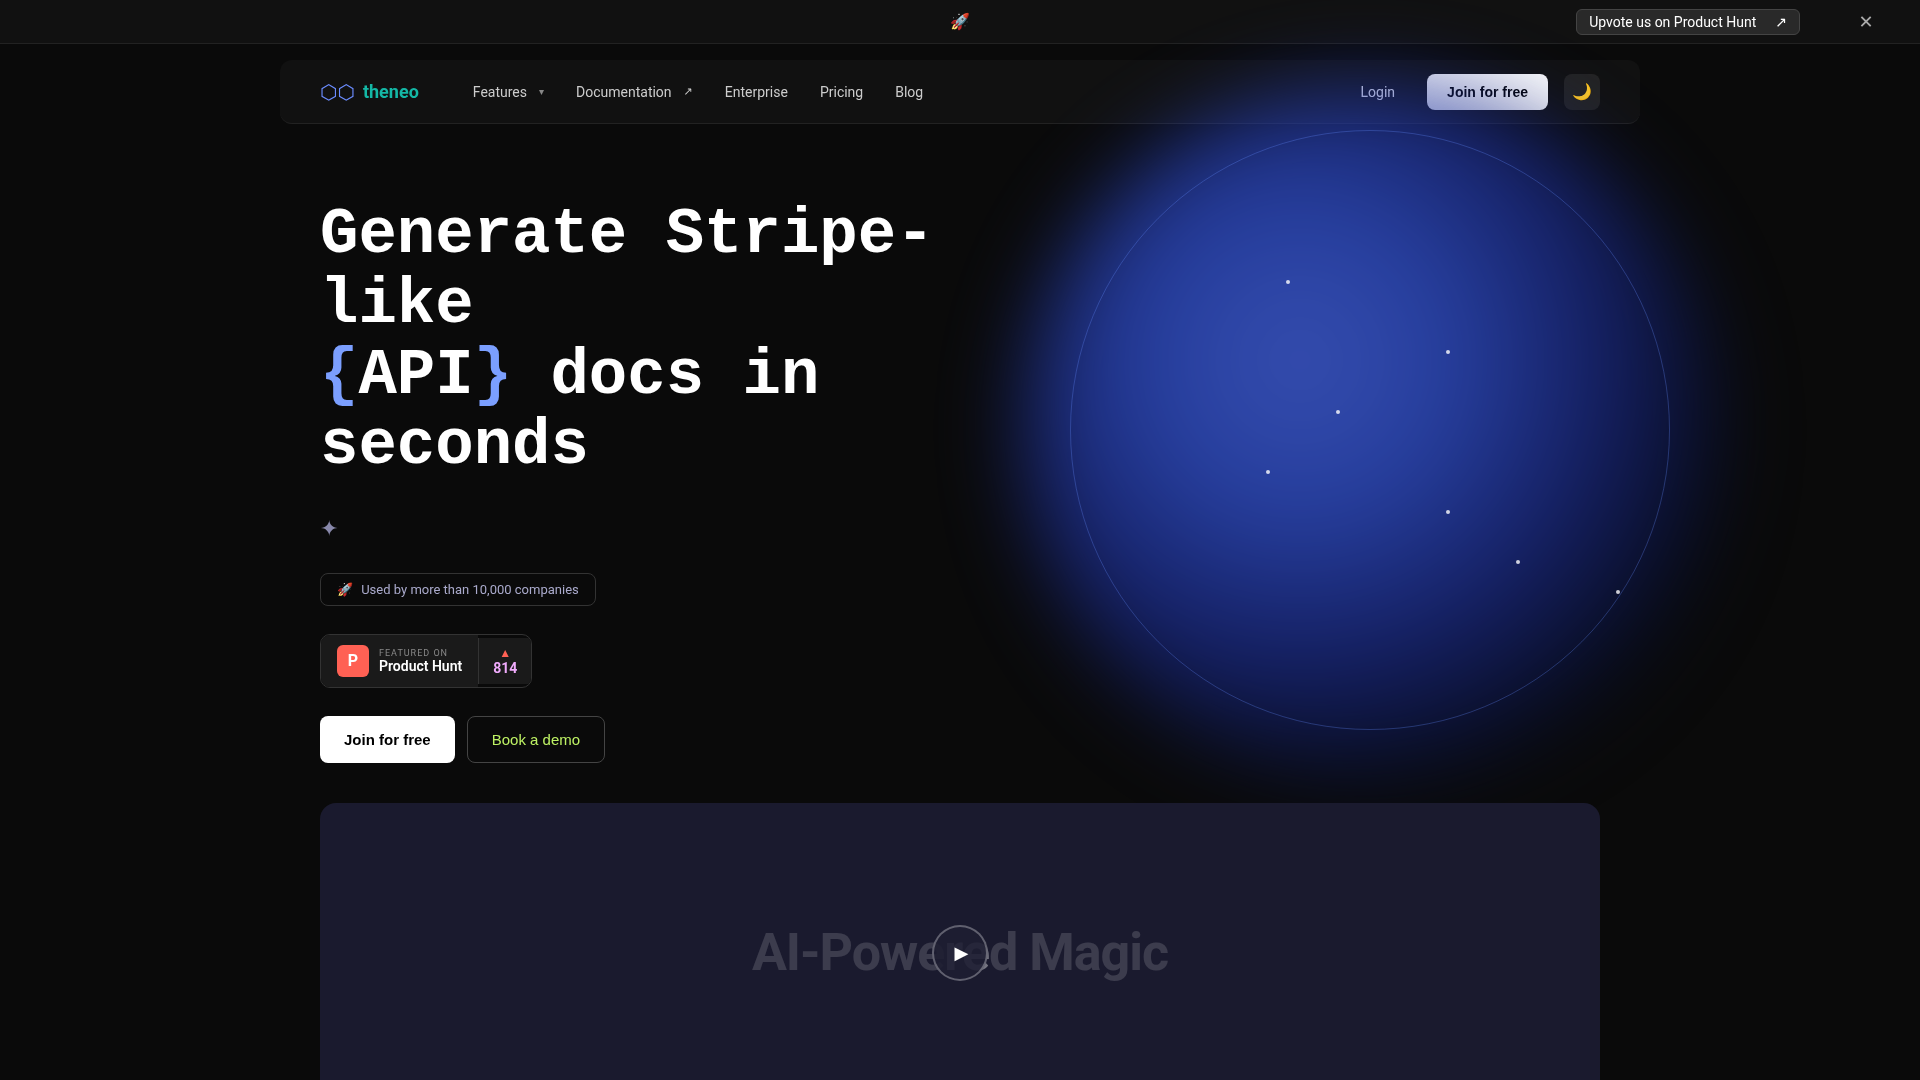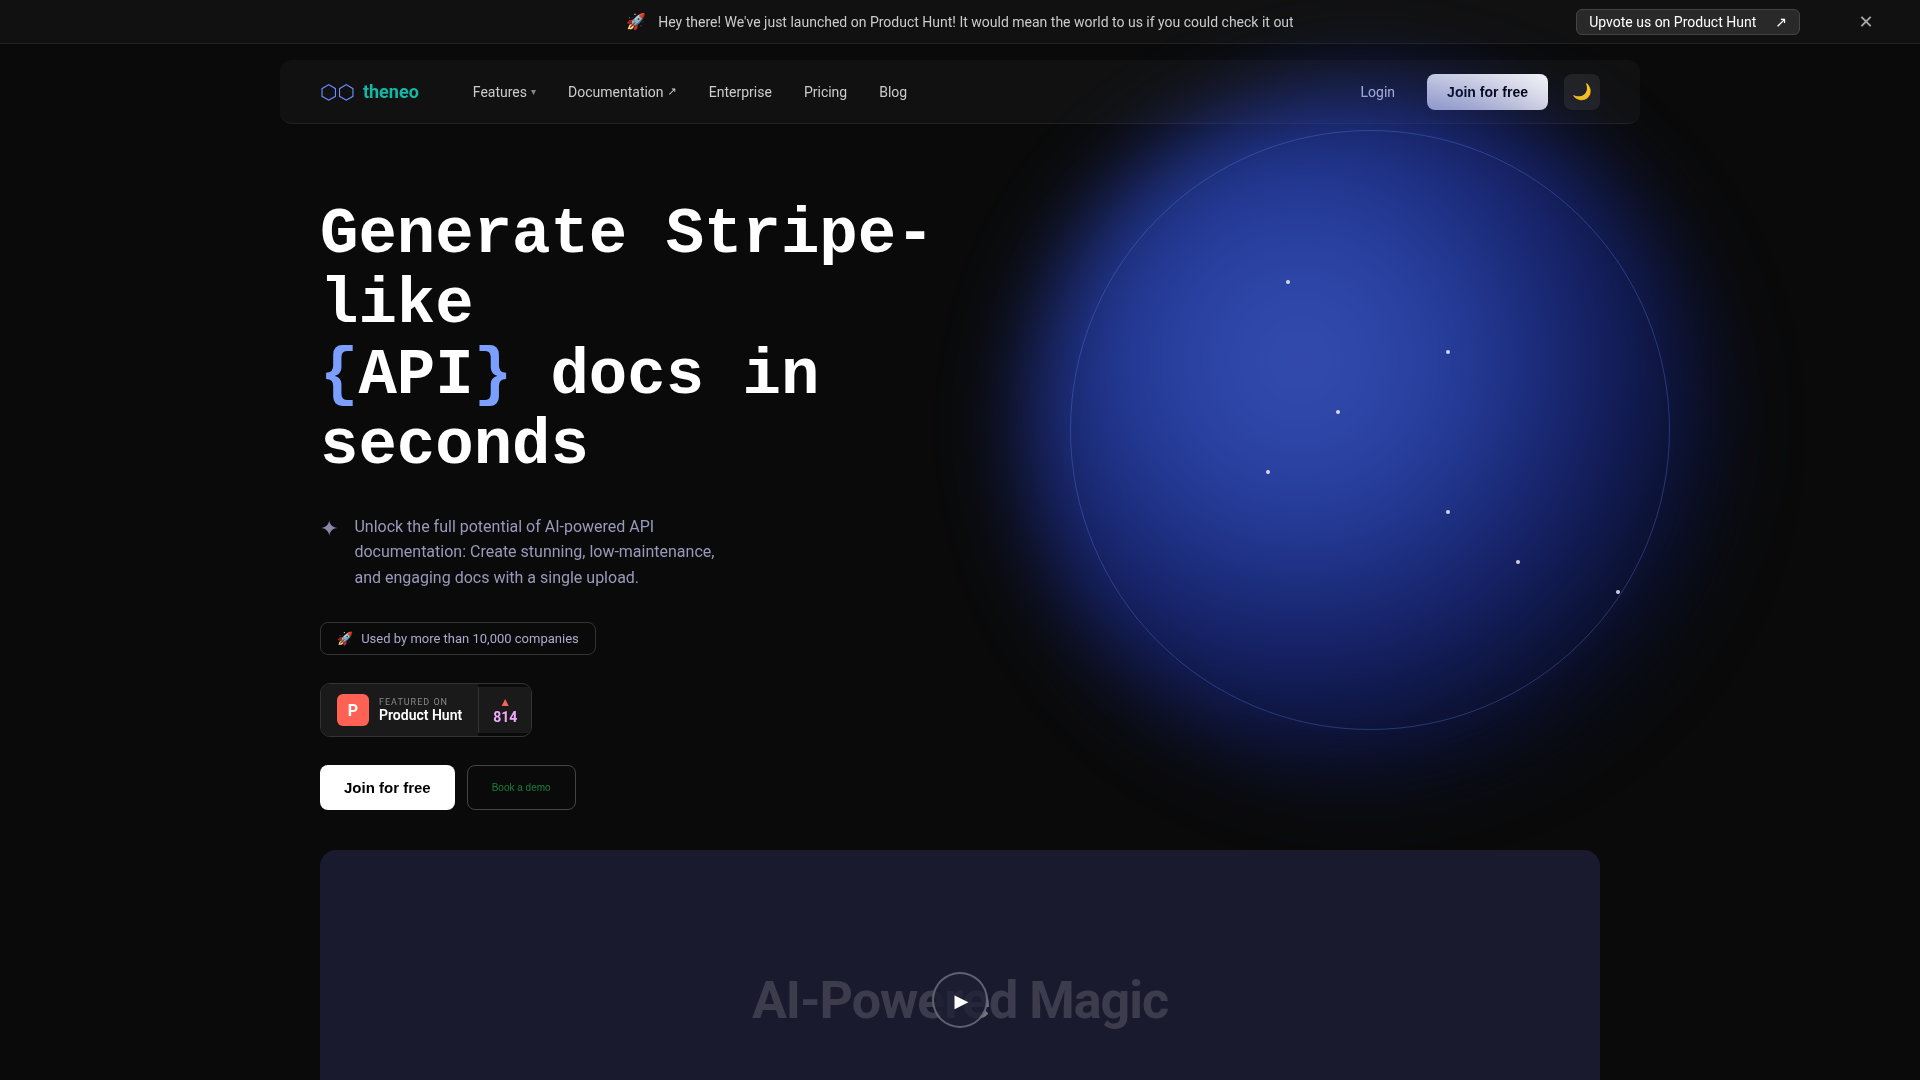--- a/index.html
+++ b/index.html
@@ -93,21 +93,21 @@
       flex: 1;
     }
     .nav-item {
       color: #cccccc;
       font-size: 14px;
       padding: 8px 14px;
       border-radius: 6px;
       cursor: pointer;
       display: flex;
       align-items: center;
-      gap: 4px;
+      gap: 12px;
     }
     .nav-actions {
       display: flex;
       align-items: center;
       gap: 16px;
     }
     .login-btn {
       color: #ffffff;
       font-size: 14px;
       cursor: pointer;
@@ -310,25 +310,25 @@
       color: #000000;
       border: none;
       border-radius: 8px;
       padding: 14px 24px;
       font-size: 15px;
       font-weight: 600;
       cursor: pointer;
     }
     .demo-btn {
       background: transparent;
-      color: #15803d;
+      color: #bef264;
       border: 1px solid #444;
       border-radius: 8px;
       padding: 14px 24px;
-      font-size: 10px;
+      font-size: 15px;
       font-weight: 500;
       cursor: pointer;
     }
 
     
     .video-section {
       max-width: 1360px;
       margin: 0 auto;
       padding: 0 40px 40px;
     }
@@ -381,21 +381,20 @@
     
     .ext-icon {
       font-size: 11px;
     }
   </style>
 </head>
 <body>
 
 <div class="announcement-bar">
   <span>🚀</span>
-  <span class="announcement-text">Hey there! We've just launched on Product Hunt! It would mean the world to us if you could check it out</span>
   <a class="announcement-link">
     <span>Upvote us on Product Hunt</span>
     <span>↗</span>
   </a>
   <div class="announcement-close">✕</div>
 </div>
 
 <nav style="padding: 0 280px;">
   <div class="navbar">
     <div class="logo">
@@ -452,21 +451,20 @@
     <h1 class="hero-title">
       <span>Generate Stripe-like</span><br>
       <span>
         <span class="curly">{</span><span>API</span><span class="curly">}</span><span> docs in seconds</span>
       </span>
     </h1>
 
     
     <div class="hero-subtitle-container">
       <span class="hero-subtitle-icon">✦</span>
-      <p class="hero-subtitle">Unlock the full potential of AI-powered API documentation: Create stunning, low-maintenance, and engaging docs with a single upload.</p>
     </div>
 
     
     <div class="used-by-badge">
       <span>🚀</span>
       <span>Used by more than 10,000 companies</span>
     </div>
 
     
     <div class="product-hunt-badge">

